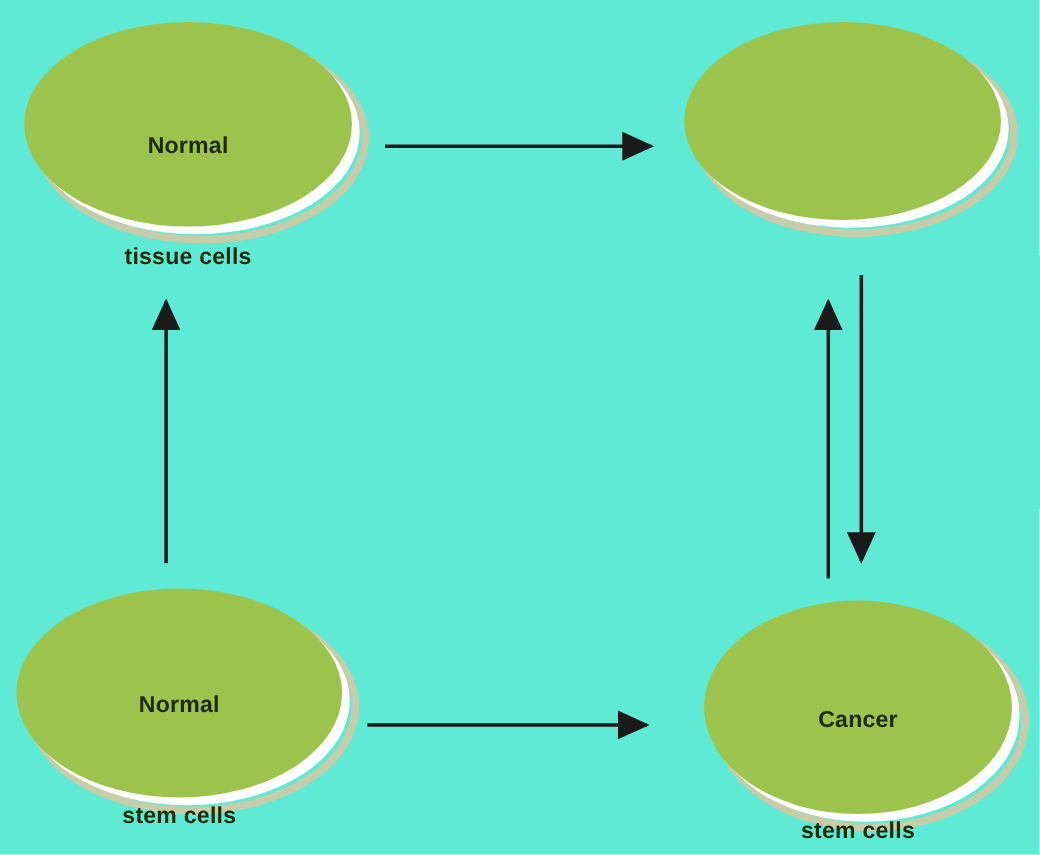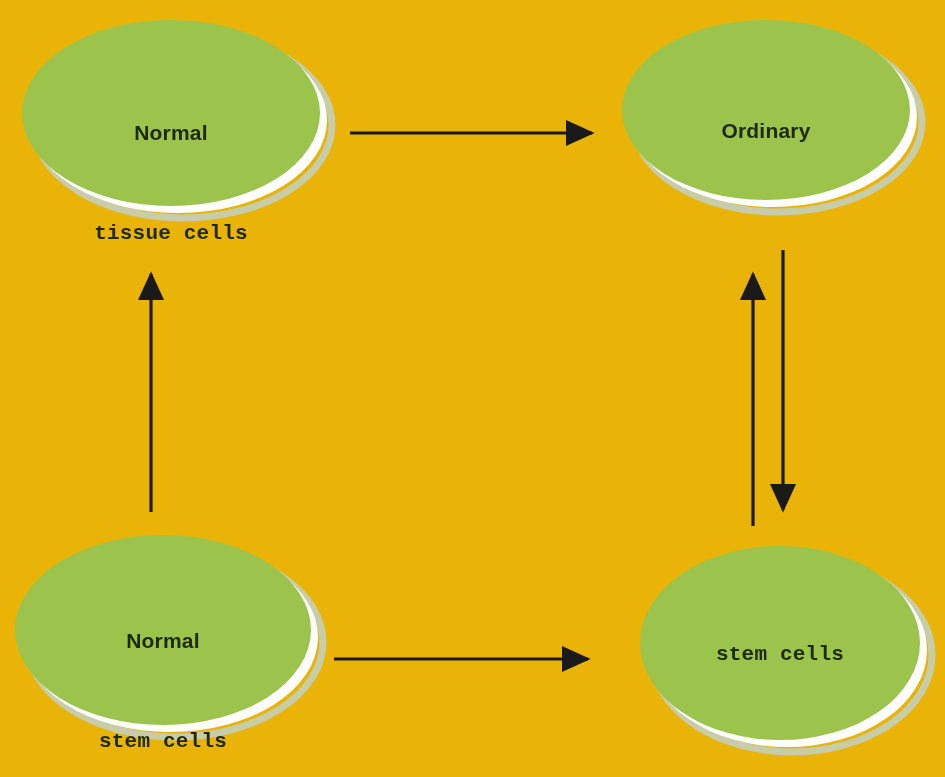--- a/index.html
+++ b/index.html
@@ -8,21 +8,21 @@
     padding: 0;
     background: #ffffff;
   }
   body {
     font-family: "Liberation Sans", sans-serif;
   }
   #diagram-canvas {
     position: relative;
     width: 945px;
     height: 777px;
-    background: #eab308;
+    background: #5eead4;
     overflow: hidden;
   }
   #diagram-svg {
     position: absolute;
     top: 0;
     left: 0;
     width: 945px;
     height: 777px;
     display: block;
   }
@@ -37,21 +37,20 @@
     letter-spacing: 0.2px;
     pointer-events: none;
     white-space: pre;
   }
   .node-label .line1 {
     display: block;
     margin-bottom: 38px;
   }
   .node-label .line2 {
     display: block;
-    font-family: Liberation Mono, monospace;
   }
   .node-hit {
     position: absolute;
     border-radius: 50%;
   }
 </style>
 </head>
 <body>
 
 <div id="diagram-canvas">
@@ -103,29 +102,29 @@
 
     <line x1="334" y1="659" x2="588" y2="659" stroke="#1A1A1A" stroke-width="3.2" marker-end="url(#arrowhead-right)"></line>
   </svg>
 
   <div class="node-label" style="left:21px; top:80px; width:300px;">
     <span class="line1">Normal</span>
     <span class="line2">tissue cells</span>
   </div>
 
   <div class="node-label" style="left:622px; top:78px; width:288px;">
-    <span class="line1">Ordinary</span>
   </div>
 
   <div class="node-label" style="left:15px; top:588px; width:296px;">
     <span class="line1">Normal</span>
     <span class="line2">stem cells</span>
   </div>
 
   <div class="node-label" style="left:640px; top:602px; width:280px;">
+    <span class="line1">Cancer</span>
     <span class="line2">stem cells</span>
   </div>
 
   <div class="node-hit" style="left:22px; top:20px; width:298px; height:186px;"></div>
   <div class="node-hit" style="left:622px; top:20px; width:288px; height:180px;"></div>
   <div class="node-hit" style="left:15px; top:535px; width:296px; height:190px;"></div>
   <div class="node-hit" style="left:640px; top:546px; width:280px; height:194px;"></div>
 
 </div>
 

